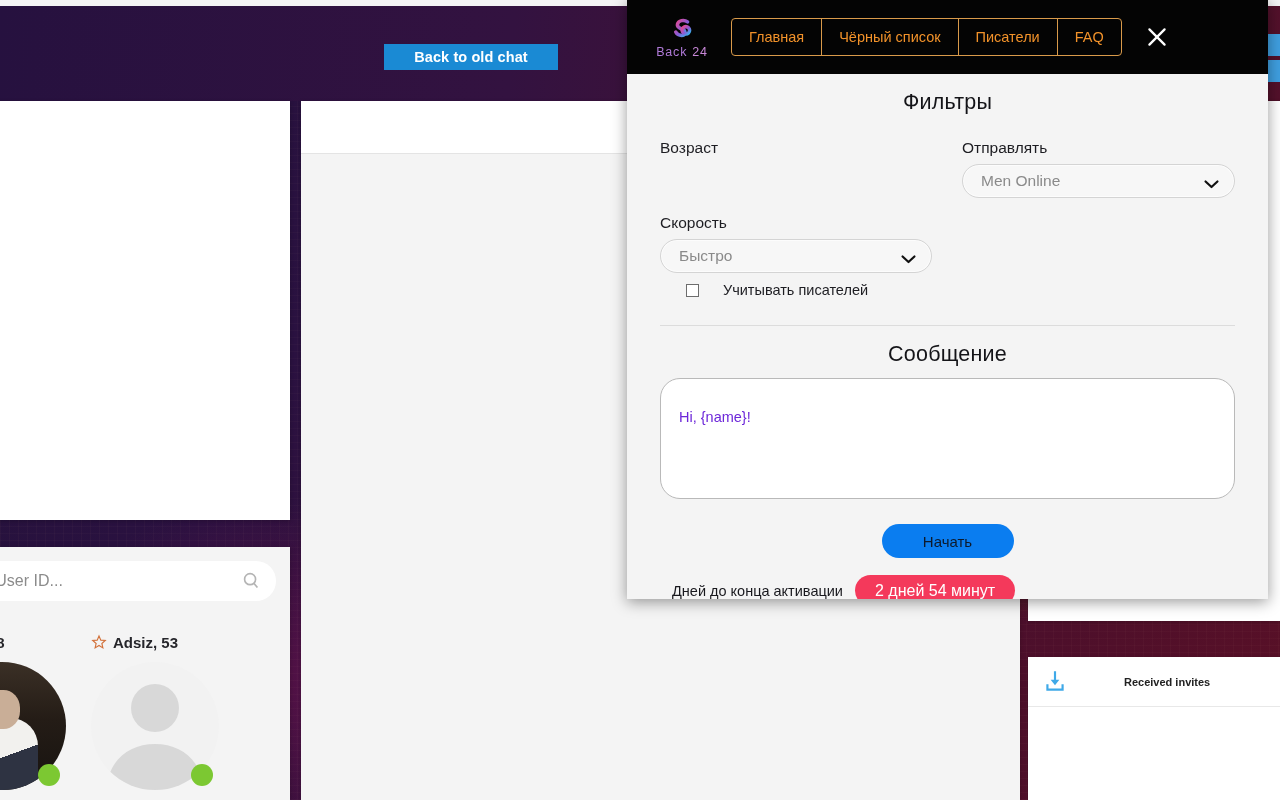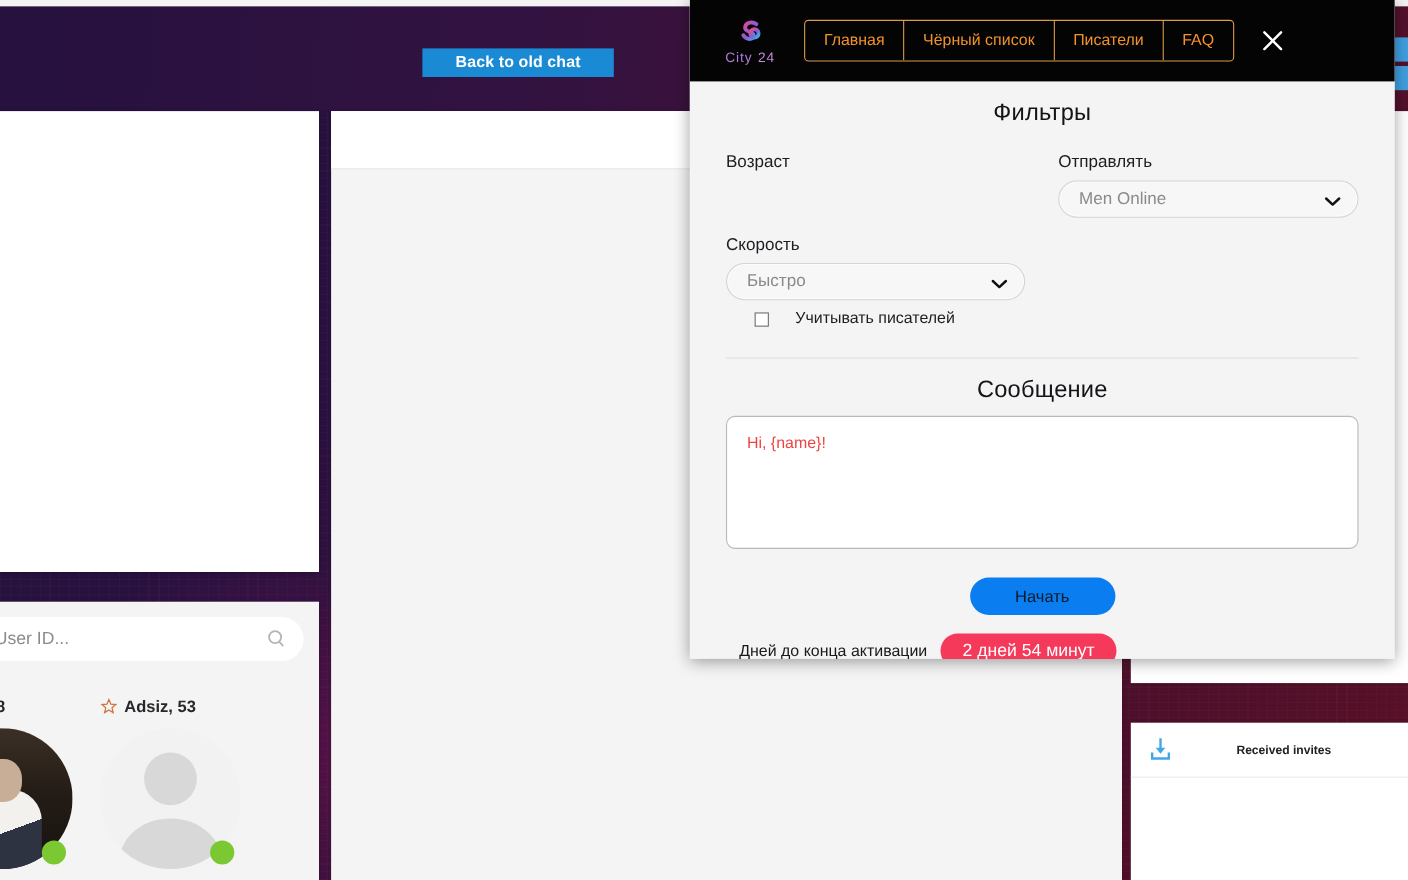--- a/index.html
+++ b/index.html
@@ -234,22 +234,22 @@
   .chk {
     width: 13px; height: 13px; border: 1.4px solid #6d6d6d; background: #fff;
     flex: 0 0 13px; cursor: pointer;
   }
   .chk-label { font-size: 14.5px; color: #1d1d22; white-space: nowrap; }
 
   .divider { height: 1px; background: #dcdcdc; margin-top: 18px; }
 
   .msg-area {
     width: 100%; height: 121px; margin-top: 11px;
-    border: 1px solid #b9b9b9; border-radius: 8px; background: #ffffff;
-    padding: 14px 18px; font-size: 14.5px; color: #ef4444; resize: none;
+    border: 1px solid #b9b9b9; border-radius: 20px; background: #ffffff;
+    padding: 28px 18px; font-size: 14.5px; color: #6d28d9; resize: none;
     outline: none; font-family: "Liberation Sans", sans-serif; line-height: 1.4;
   }
 
   .start-btn {
     display: block; margin: 21px auto 0; width: 132px; height: 34px;
     background: #0a7df0; color: #0d1a2c; border: none; border-radius: 17px;
     font-size: 15px; cursor: pointer; font-family: "Liberation Sans", sans-serif;
   }
 
   .activation-row {
@@ -355,21 +355,21 @@
                 <stop offset="0%" stop-color="#e8488f"></stop>
                 <stop offset="55%" stop-color="#8a5bd6"></stop>
                 <stop offset="100%" stop-color="#31b7f0"></stop>
               </linearGradient>
             </defs>
             <path d="M22 7c-4-3-11-2-12 3s6 5 8 7 1 6-3 6-6-2-7-4" fill="none" stroke="url(#lg)" stroke-width="4.2" stroke-linecap="round"></path>
             <circle cx="20" cy="17" r="4.4" fill="none" stroke="url(#lg)" stroke-width="4.2"></circle>
           </svg>
         </span>
         <span class="brand-text">
-          <span class="brand-send">City</span><span class="brand-24">24</span>
+          <span class="brand-send">Back</span><span class="brand-24">24</span>
         </span>
       </div>
 
       <div class="nav-group">
         <div class="nav-item">Главная</div>
         <div class="nav-item">Чёрный список</div>
         <div class="nav-item">Писатели</div>
         <div class="nav-item">FAQ</div>
       </div>
 

